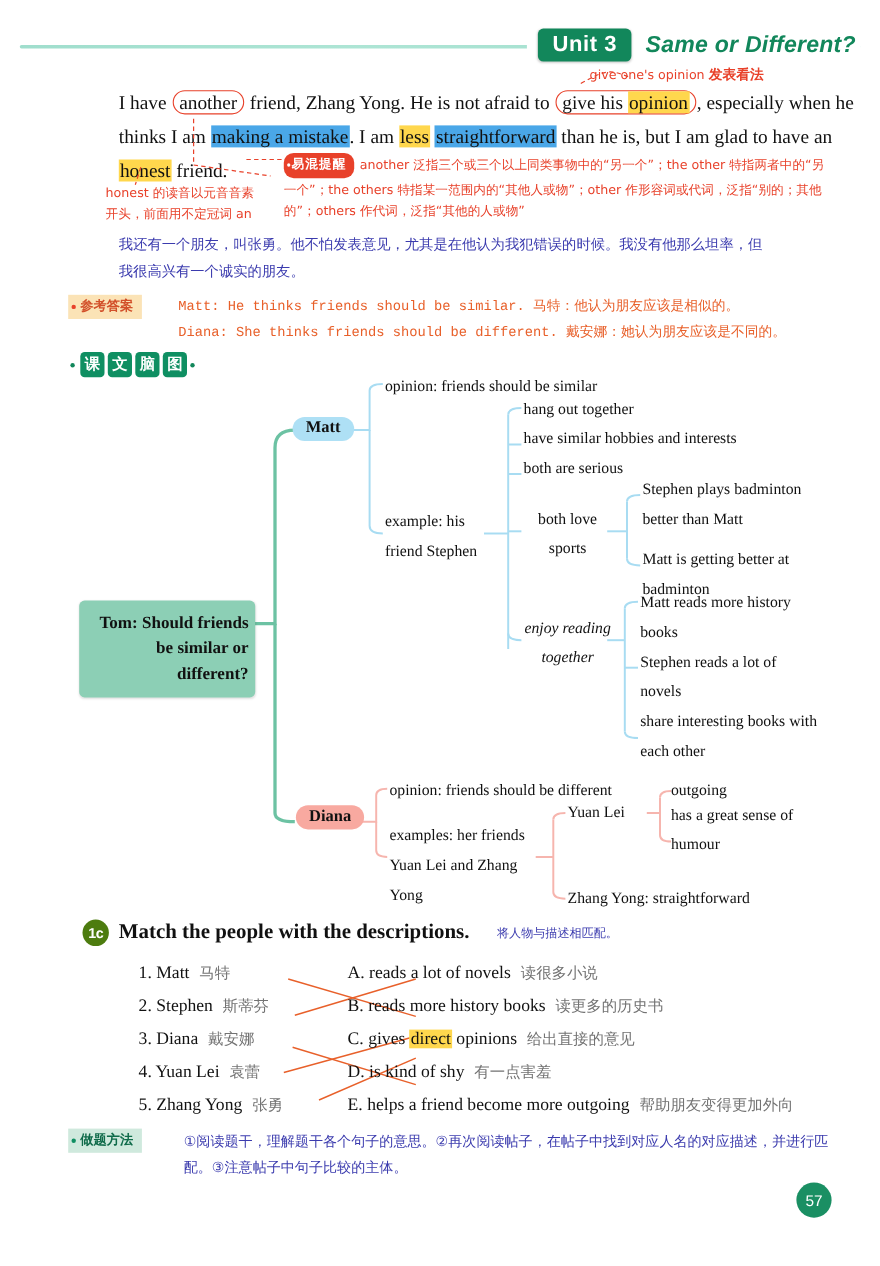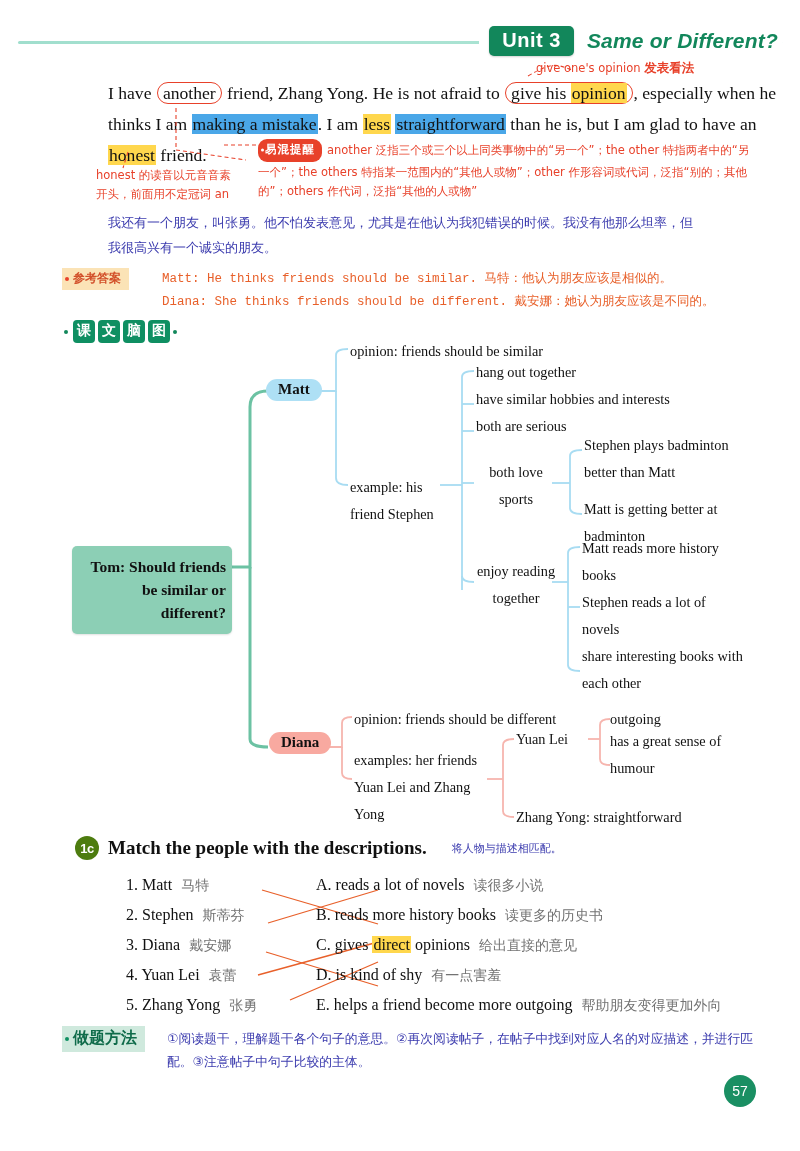--- a/index.html
+++ b/index.html
@@ -139,21 +139,21 @@
   .match{position:absolute;left:126px;top:876px;width:640px;}
   .match .row{display:flex;height:30px;align-items:baseline;}
   .m-left{width:190px;font-size:16px;color:#111;white-space:nowrap;}
   .m-right{font-size:16px;color:#111;white-space:nowrap;}
   .cn-blue{color:#737373;font-family:Liberation Mono, monospace;font-size:14px;margin-left:5px;}
 
   
   .method{position:absolute;left:62px;top:1029px;width:700px;}
   .m-label{
     display:inline-block;background:#cfe9dd;color:#0f6b4a;
-    font-family:"DejaVu Sans",sans-serif;font-weight:bold;font-size:16px;
+    font-family:"DejaVu Sans",sans-serif;font-weight:bold;font-size:12px;
     padding:2px 8px 3px 11px;position:relative;top:-3px;
   }
   .m-label::before{
     content:"";position:absolute;left:3px;top:50%;width:4px;height:4px;
     background:#0f8f62;border-radius:50%;transform:translateY(-50%);
   }
   .m-text{
     position:absolute;left:105px;top:-2px;width:596px;
     color:#3b3bae;font-family:"DejaVu Sans",sans-serif;
     font-size:12.8px;line-height:23px;
@@ -271,31 +271,31 @@
       <path d="M600 390 Q 600 384 610 384" stroke="#f6b5ae" stroke-width="1.8" fill="none"></path>
       <path d="M600 424 Q 600 430 610 430" stroke="#f6b5ae" stroke-width="1.8" fill="none"></path>
     </svg>
 
     <div class="root">Tom: Should friends be similar or different?</div>
 
     <div class="pill pill-matt">Matt</div>
     <div class="pill pill-diana">Diana</div>
 
     <div class="node" style="left:350px;top:3px;width:300px;">opinion: friends should be similar</div>
-    <div class="node" style="left:350px;top:126px;width:104px;margin-top:13px;">example: his friend Stephen</div>
+    <div class="node" style="left:350px;top:126px;width:104px;">example: his friend Stephen</div>
 
     <div class="node" style="left:476px;top:24px;width:300px;">hang out together</div>
     <div class="node" style="left:476px;top:51px;width:300px;">have similar hobbies and interests</div>
     <div class="node" style="left:476px;top:78px;width:300px;">both are serious</div>
 
     <div class="node" style="left:476px;top:124px;width:80px;text-align:center;">both love sports</div>
     <div class="node" style="left:584px;top:97px;width:180px;">Stephen plays badminton better than Matt</div>
     <div class="node" style="left:584px;top:161px;width:180px;">Matt is getting better at badminton</div>
 
-    <div class="node" style="left:476px;top:223px;width:80px;text-align:center;">enjoy reading together</div>
+    <div class="node" style="left:476px;top:223px;width:80px;text-align:center;font-style:italic;">enjoy reading together</div>
     <div class="node" style="left:582px;top:200px;width:160px;">Matt reads more history books</div>
     <div class="node" style="left:582px;top:254px;width:160px;">Stephen reads a lot of novels</div>
     <div class="node" style="left:582px;top:308px;width:170px;">share interesting books with each other</div>
 
     <div class="node" style="left:354px;top:371px;width:300px;">opinion: friends should be different</div>
     <div class="node" style="left:354px;top:412px;width:142px;">examples: her friends Yuan Lei and Zhang Yong</div>
 
     <div class="node" style="left:516px;top:391px;width:80px;">Yuan Lei</div>
     <div class="node" style="left:610px;top:371px;width:140px;">outgoing</div>
     <div class="node" style="left:610px;top:393px;width:130px;">has a great sense of humour</div>

